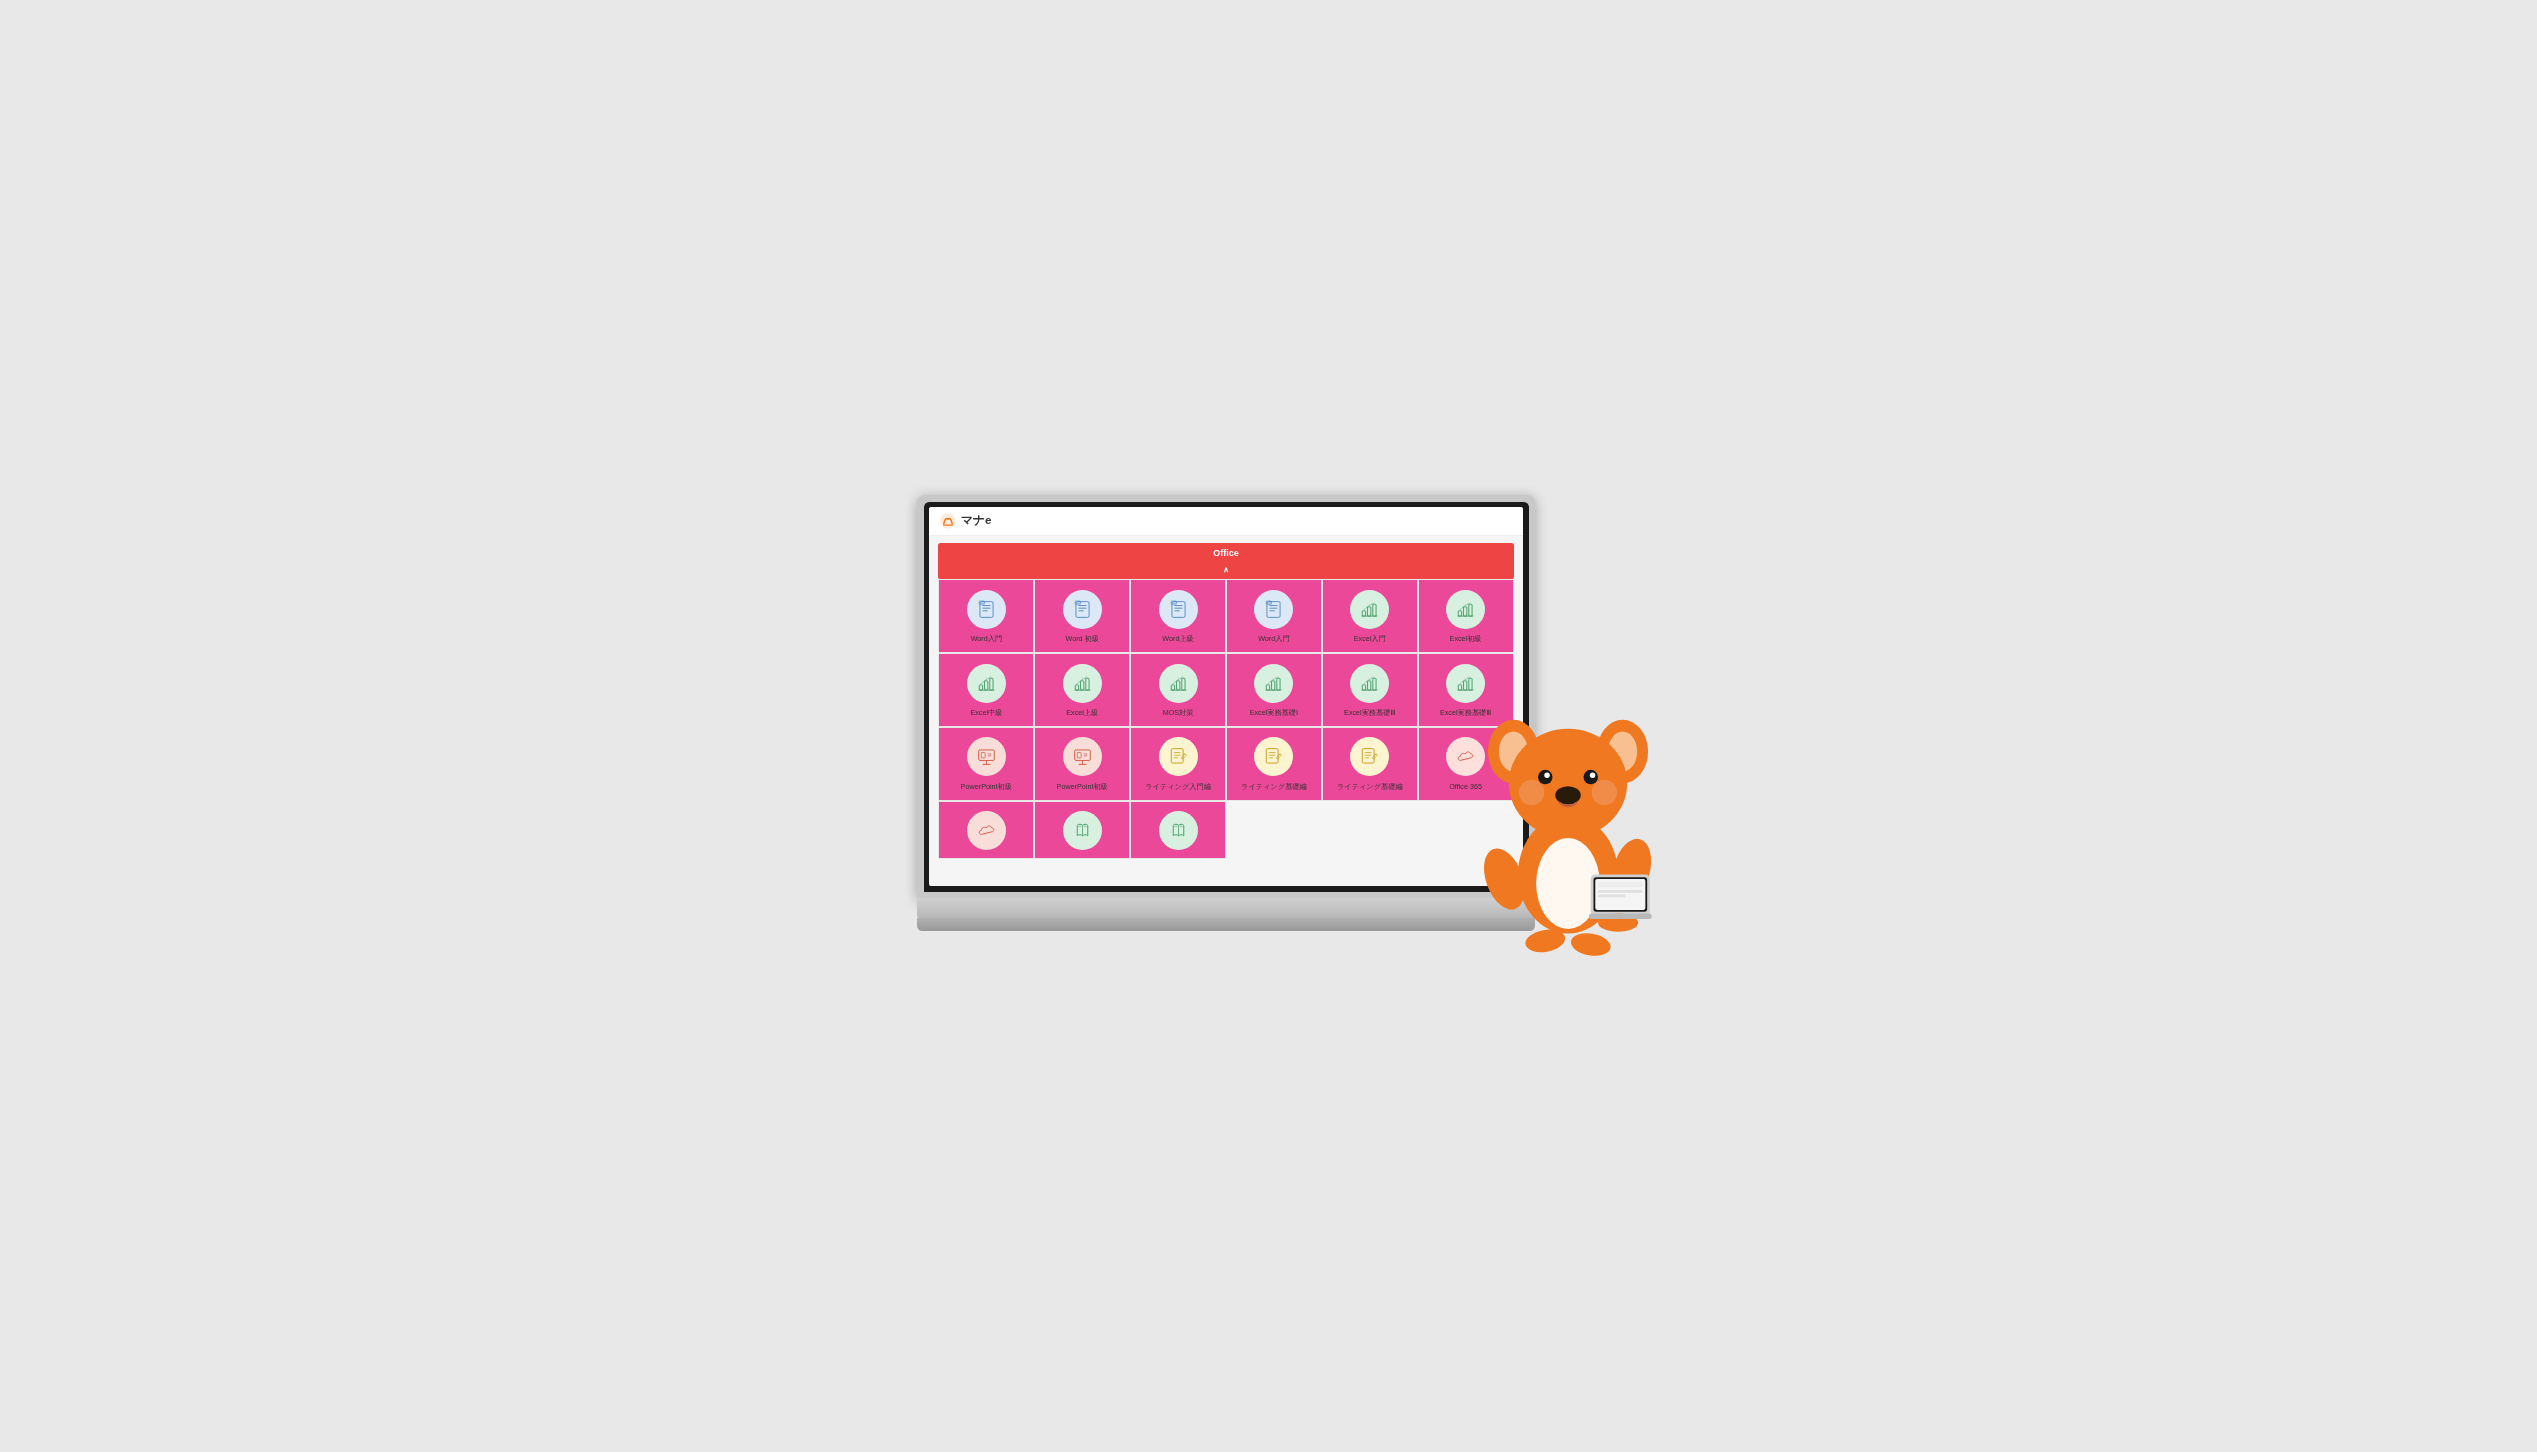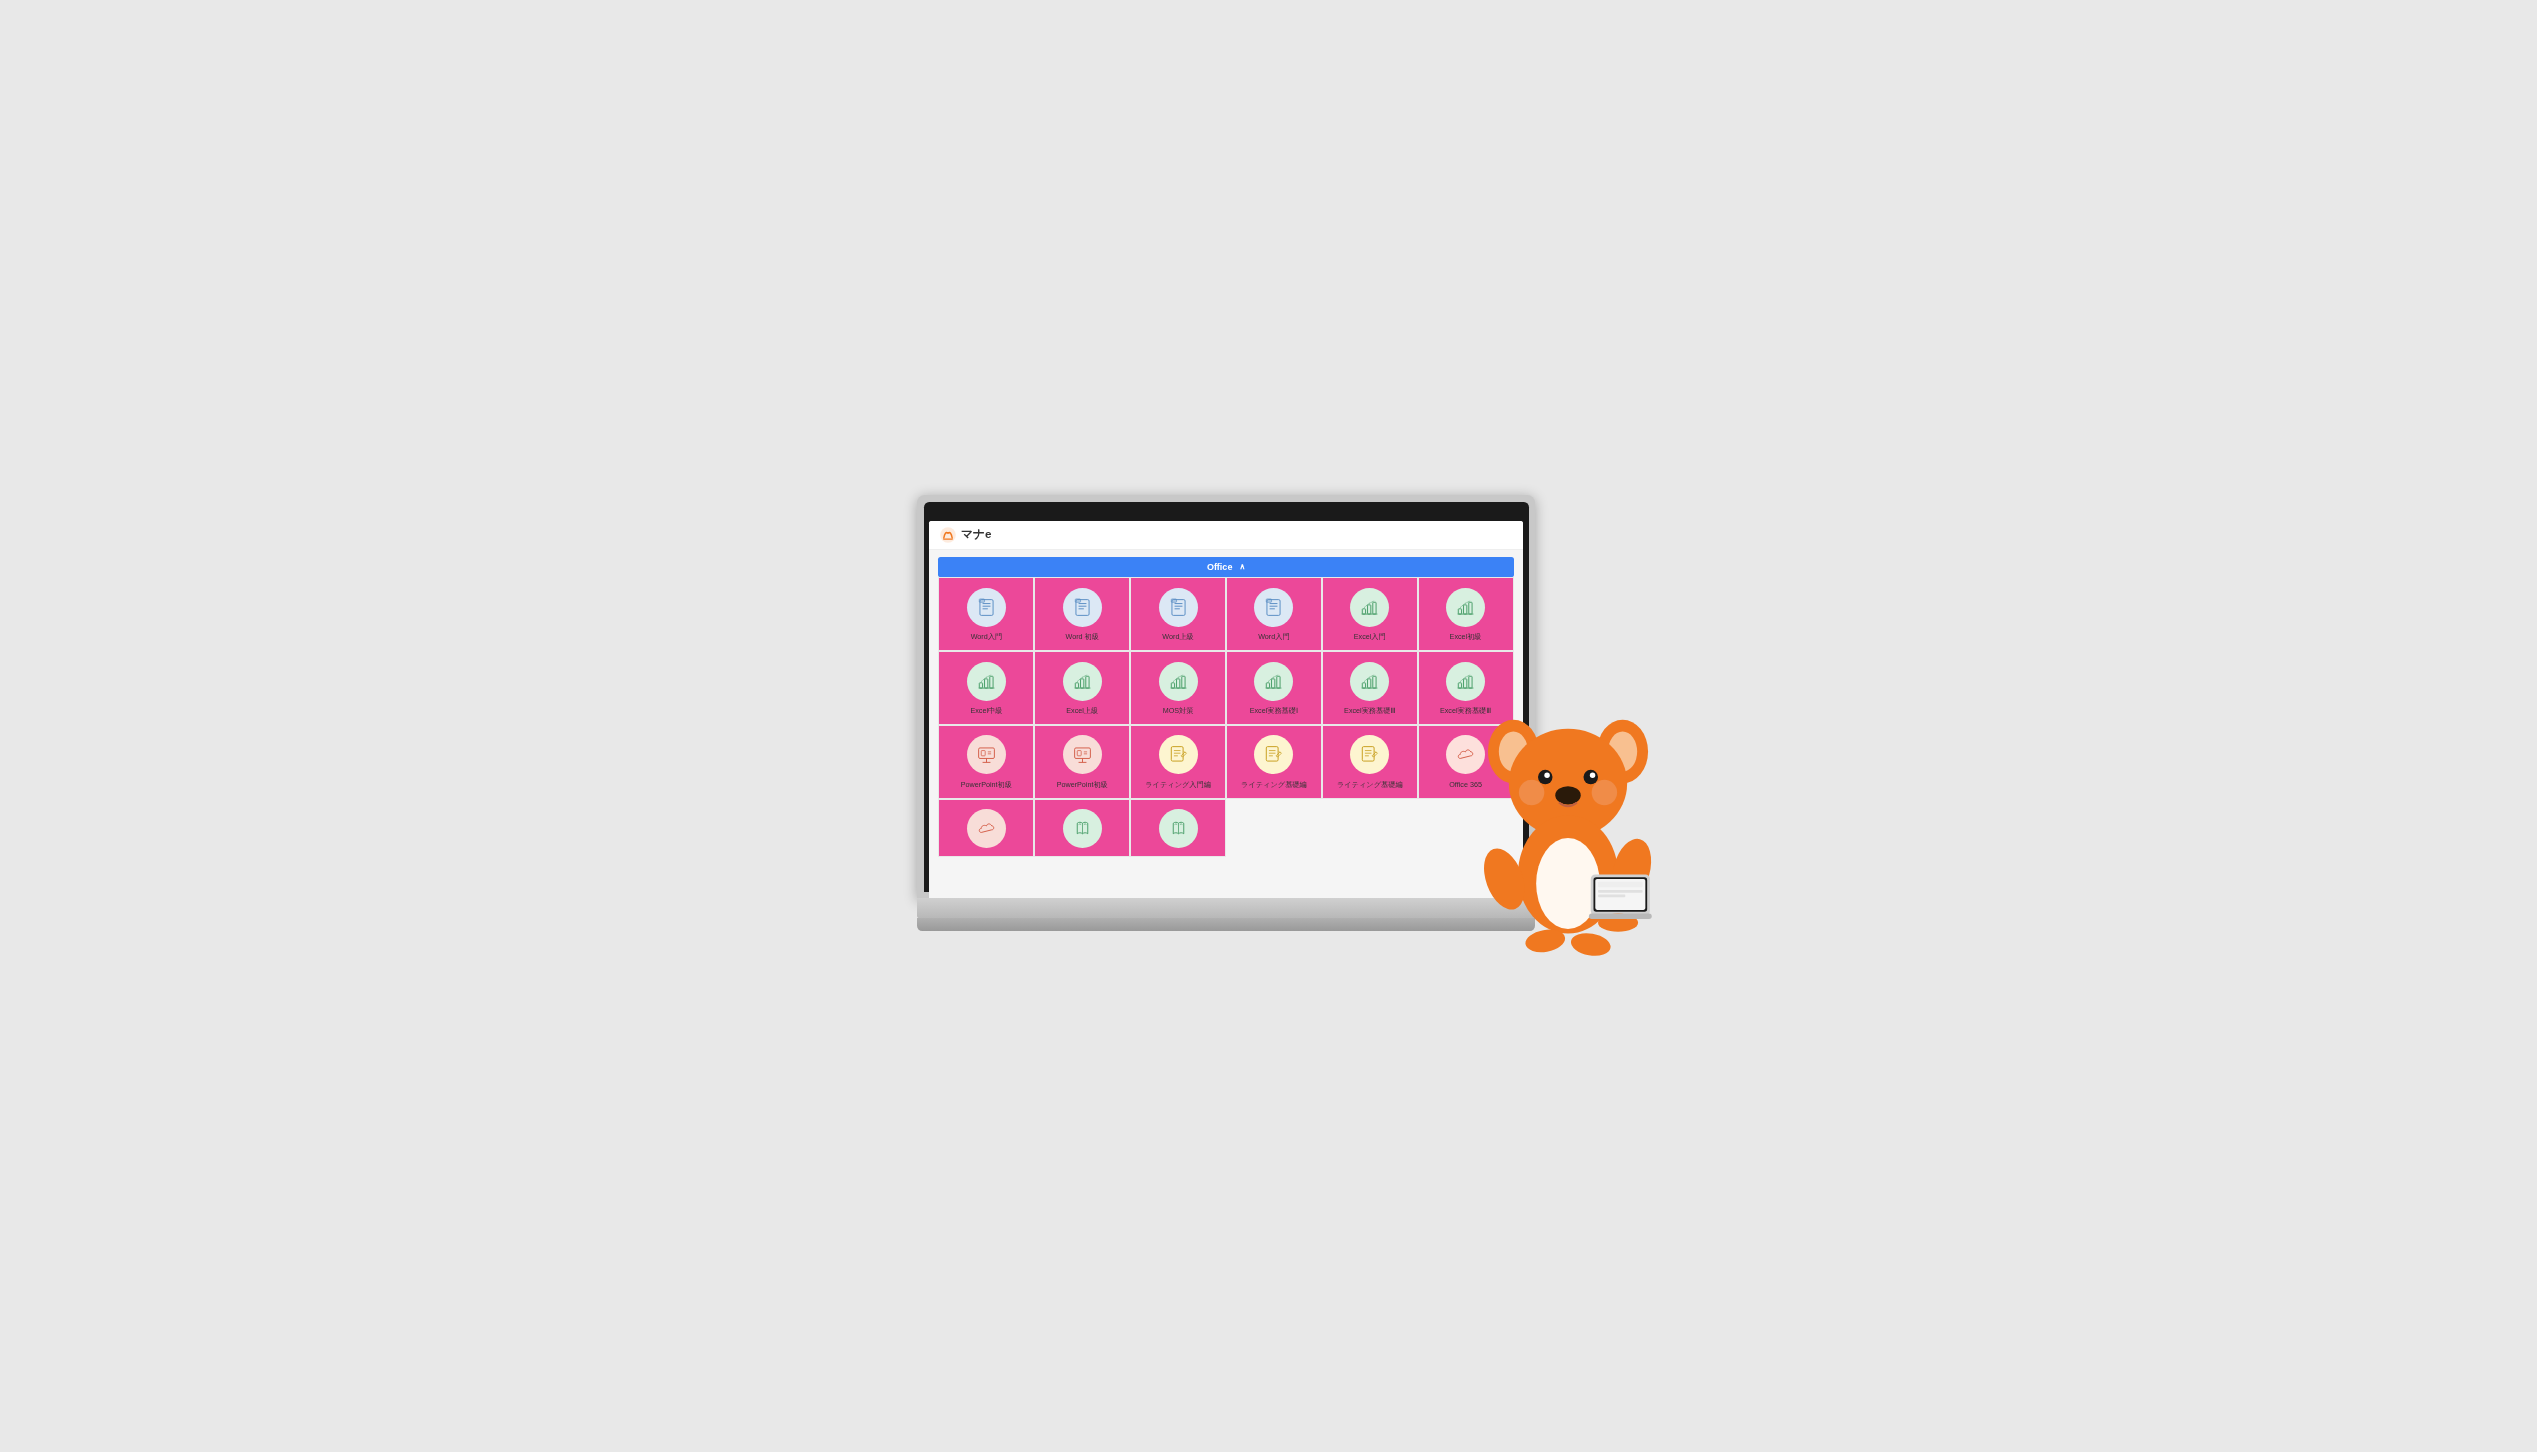--- a/index.html
+++ b/index.html
@@ -46,21 +46,20 @@
     }
 
     .laptop-screen {
       width: 100%;
       height: 100%;
       background: #f5f5f5;
       border-radius: 2.6px;
       overflow: hidden;
       display: flex;
       flex-direction: column;
-      margin-top: 14px;
     }
 
     .laptop-base {
       width: 100%;
       height: 19.5px;
       background: linear-gradient(to bottom, #d0d0d0, #b8b8b8);
       border-radius: 0 0 2.6px 2.6px;
     }
 
     .laptop-foot {
@@ -99,32 +98,33 @@
 
     
     .content-area {
       flex: 1;
       overflow-y: auto;
       padding: 0;
     }
 
     
     .section-header {
-      background: #3b82f6;
+      background: #ef4444;
       color: white;
       text-align: center;
       padding: 5.2px;
       font-size: 9px;
       font-weight: bold;
       display: flex;
       justify-content: center;
       align-items: center;
       gap: 7px;
       margin: 6.5px 9.8px 0;
       border-radius: 2.6px;
+      flex-direction: column;
     }
 
     .chevron-up {
       font-size: 7.8px;
     }
 
     
     .course-grid {
       display: grid;
       grid-template-columns: repeat(6, 1fr);

